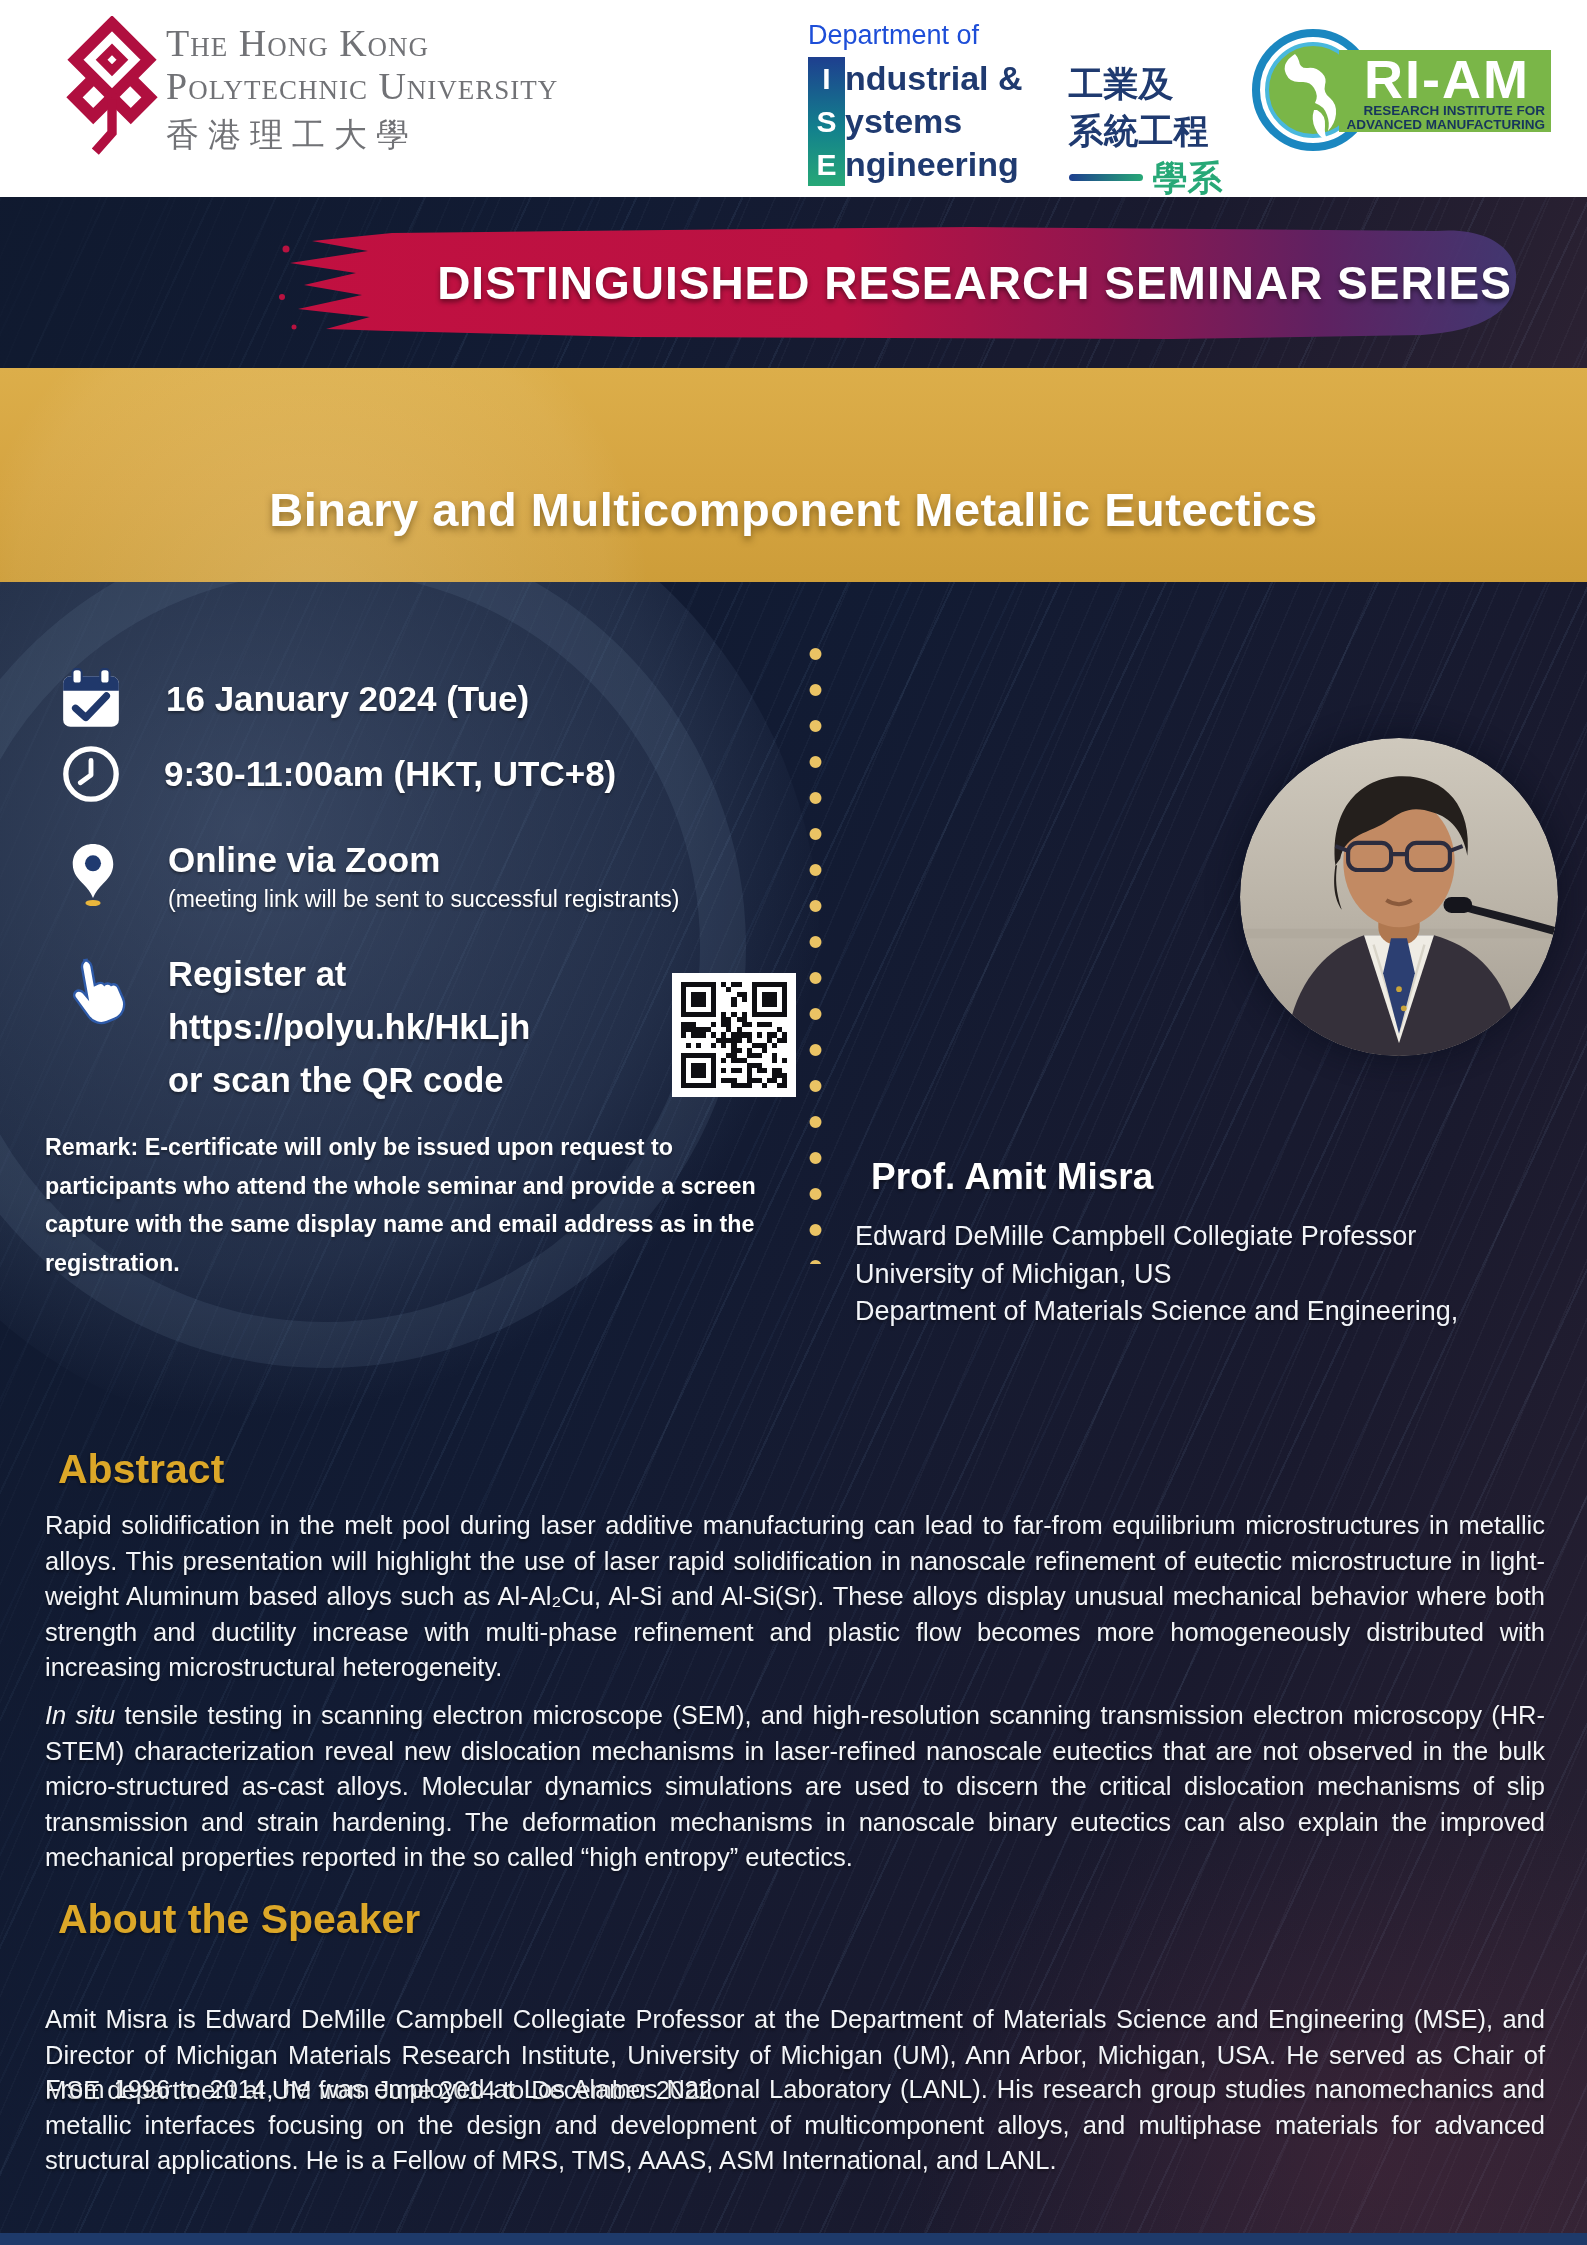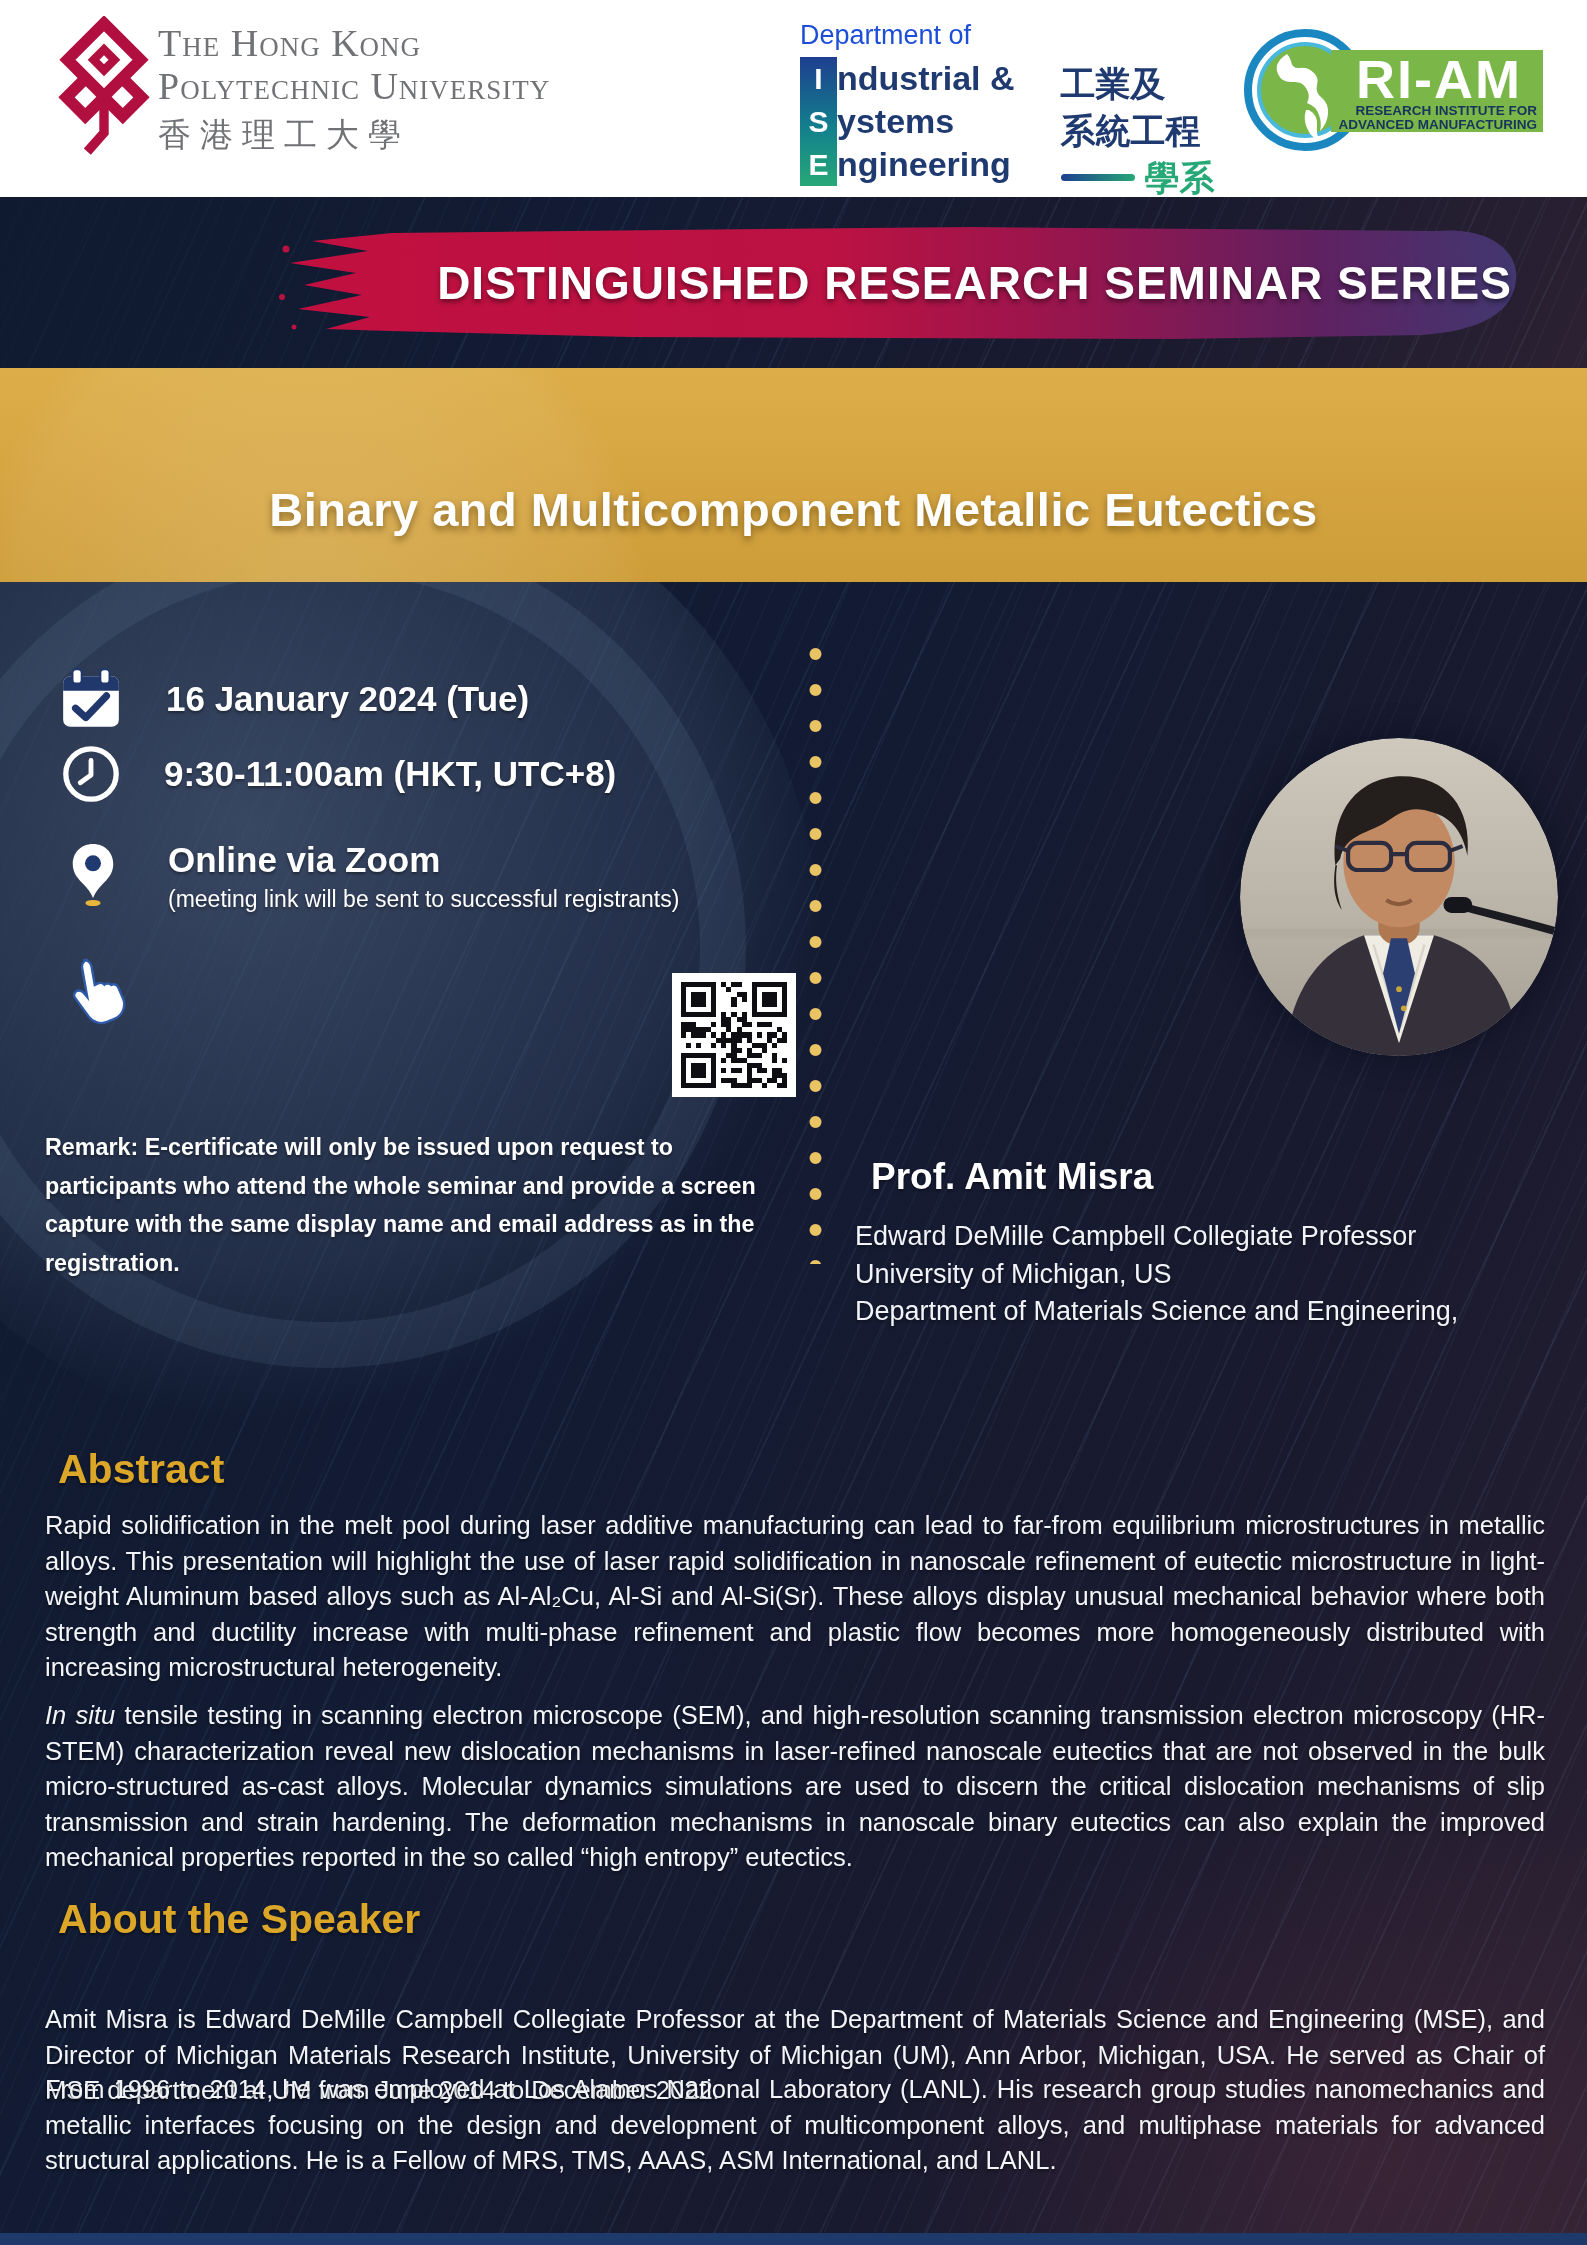--- a/index.html
+++ b/index.html
@@ -1,20 +1,20 @@
 <!DOCTYPE html>
 <html><head>
 <meta charset="utf-8">
 <style>
   html,body{margin:0;padding:0;background:#2a2a2a;}
   .page{position:relative;width:1587px;height:2245px;overflow:hidden;background:#fff;
         font-family:"Liberation Sans",sans-serif;-webkit-font-smoothing:antialiased;}
 
   
-  .header{position:absolute;left:0;top:0;width:1345px;height:197px;background:#fff;}
+  .header{position:absolute;left:8px;top:0;width:1345px;height:197px;background:#fff;}
   .polyu-logo{position:absolute;left:56px;top:16px;}
   .polyu-text{position:absolute;left:158px;top:22px;color:#717276;}
   .polyu-name{font-family:"Liberation Serif",serif;font-variant:small-caps;font-size:38px;line-height:43px;letter-spacing:1px;}
   .polyu-zh{font-size:33px;letter-spacing:9px;margin-top:5px;color:#717276;}
 
   .ise-logo{position:absolute;left:800px;top:20px;display:flex;gap:46px;}
   .ise-dept{color:#1d4ed8;font-weight:400;font-size:27px;margin-bottom:6px;}
   .ise-row{display:flex;}
   .ise-bar{width:37px;background:linear-gradient(180deg,#1e3f8f 0%,#12808d 55%,#27a877 100%);
            display:flex;flex-direction:column;}
@@ -216,20 +216,25 @@
         <div>
           <div class="detail-text">Online via Zoom</div>
           <div class="venue-note">(meeting link will be sent to successful registrants)</div>
         </div>
       </div>
 
       <div class="detail-row" style="left:58px;top:366px;align-items:flex-start;gap:34px;">
         <svg width="76" height="76" viewBox="0 0 64 64" style="transform:rotate(-10deg);margin-top:6px;">
           <path fill="#ffffff" stroke="#2e5aa8" stroke-width="2" d="M26,4 c3.5,0 6,2.6 6,6 v16 l3,-0.8 c2,-0.5 4,0.4 5,2 c1.8,-1.2 4.4,-0.6 5.6,1.2 c2,-0.8 4.8,0.3 5.4,2.8 l2.4,10 c1.6,6.8 -2.6,14 -9.6,15.6 l-7,1.6 c-5.8,1.3 -11.8,-1.6 -14.4,-7 l-8.6,-17.6 c-1.4,-2.8 1,-6 4,-5.6 c1.6,0.2 3,1.2 3.8,2.6 l2.4,4.2 v-25 c0,-3.4 2.5,-6 6,-6 z"></path>
         </svg>
+        <div class="register-lines">
+          <span>Register at</span>
+          <a href="#">https://polyu.hk/HkLjh</a>
+          <span>or scan the QR code</span>
+        </div>
       </div>
 
       <div class="qr">
         <div class="qr-grid">
             <i style="grid-row:1;grid-column:1"></i>
             <i style="grid-row:1;grid-column:2"></i>
             <i style="grid-row:1;grid-column:3"></i>
             <i style="grid-row:1;grid-column:4"></i>
             <i style="grid-row:1;grid-column:5"></i>
             <i style="grid-row:1;grid-column:6"></i>

